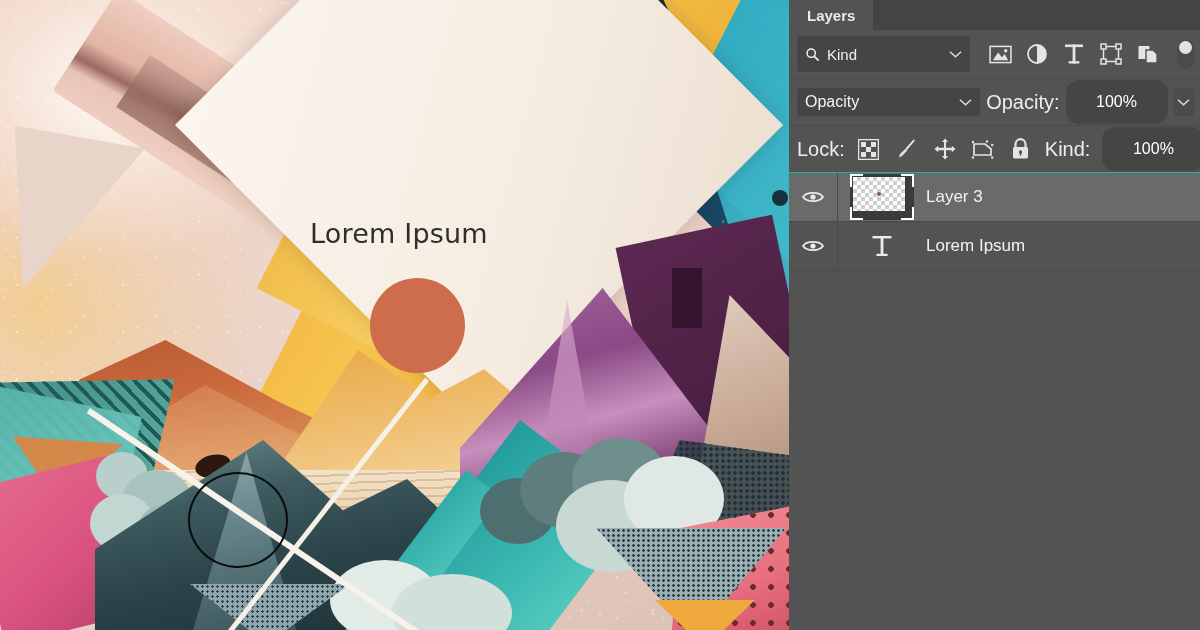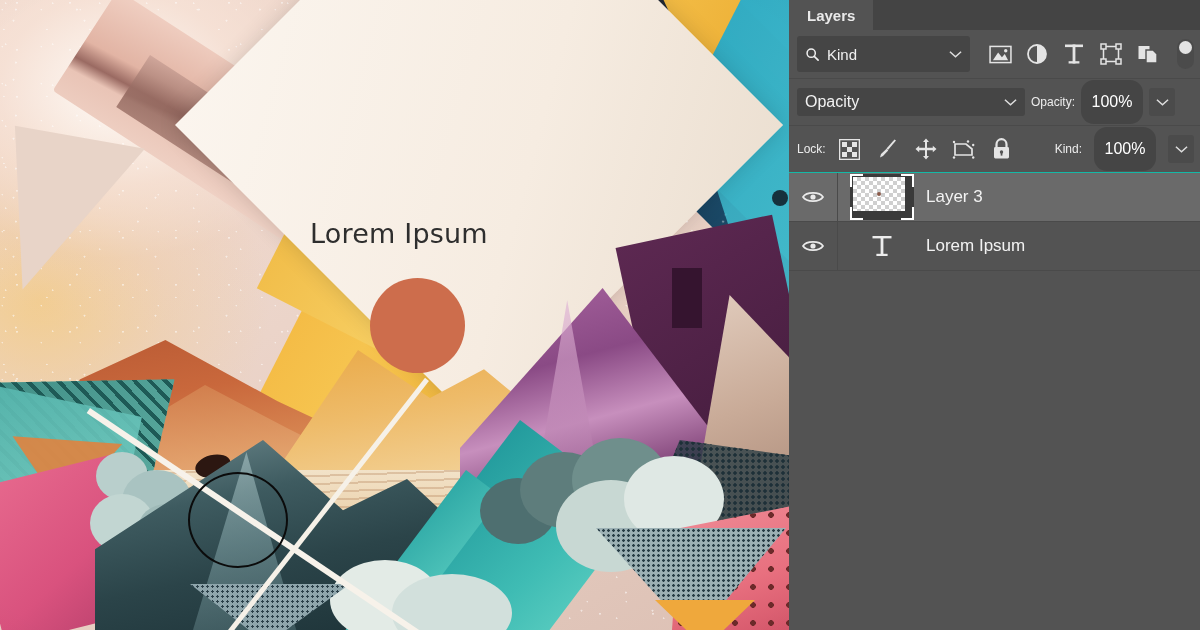--- a/index.html
+++ b/index.html
@@ -516,27 +516,27 @@
     gap: 6px;
     border-bottom: 1px solid #4a4a4a;
   }
   .blend-select {
     width: 212px; height: 28px;
     background: #454545; border-radius: 3px;
     display: flex; align-items: center;
     padding: 0 8px; color: #f2f2f2; font-size: 16px;
   }
   .blend-select .chev { margin-left: auto; }
-  .lbl { font-size: 12px; color: #ededed; white-space: nowrap; }
+  .lbl { font-size: 20px; color: #ededed; white-space: nowrap; }
   .numbox {
     background: #454545; border-radius: 13px;
     height: 44px; min-width: 62px;
     display: flex; align-items: center; justify-content: center;
     font-size: 16px; color: #ffffff;
-    padding: 0 0;
+    padding: 0 20px;
   }
   .stepper {
     width: 26px; height: 28px;
     background: #4b4b4b; border-radius: 3px;
     display: flex; align-items: center; justify-content: center;
   }
 
   .row-lock {
     height: 46px;
     display: flex; align-items: center;

